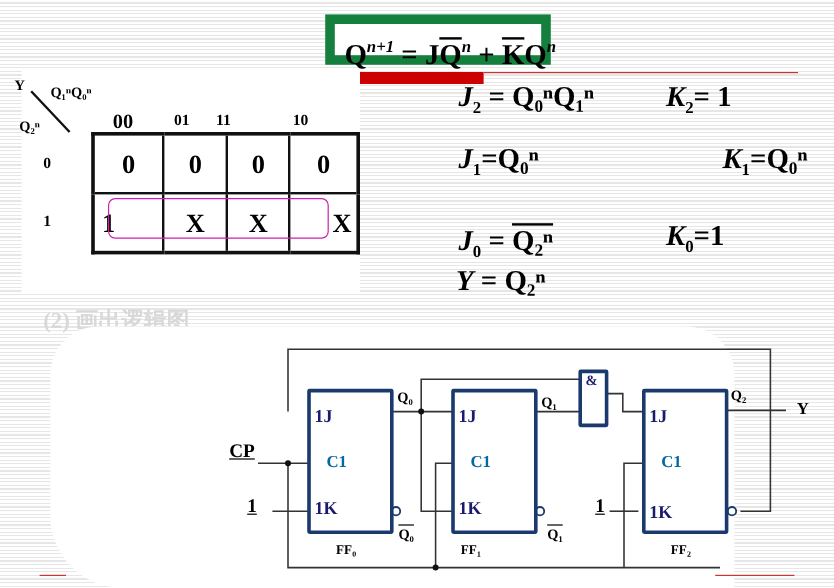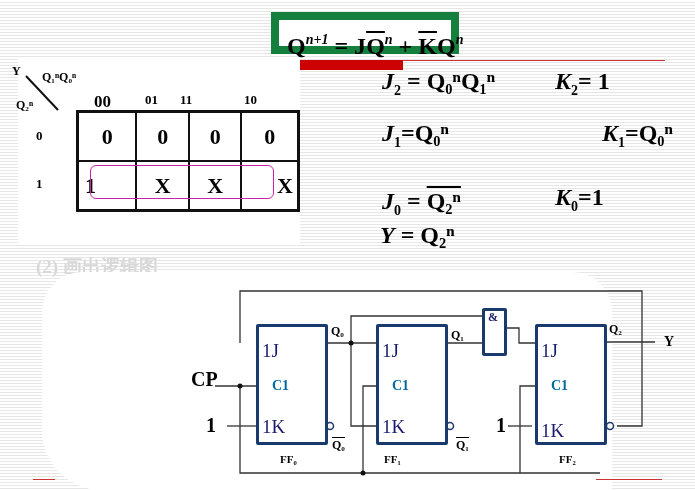--- a/index.html
+++ b/index.html
@@ -34,25 +34,25 @@
   .group-loop {
   left:72px; top:107px; width:184px; height:34px;
   border:1.5px solid #cc22aa; border-radius:6px; box-sizing:border-box;
   }
   .eq { font-weight:bold; font-size:24px; white-space:nowrap; }
   .eq i { font-style:italic; }
   .eq sub { font-size:14px; }
   .section-title { left:36px; top:254px; font-size:19px; font-weight:bold; color:#d8d8d8; white-space:nowrap; }
   .circuit-panel { left:42px; top:272px; width:570px; height:218px; background:#fff; border-radius:40px 40px 0 60px; }
   .ff-box { border:3px solid #1a3a6e; background:#fff; box-sizing:border-box; border-radius:2px; }
-  .pin { font-weight:normal; font-size:19px; color:#1a1a6e; }
+  .pin { font-weight:bold; font-size:15px; color:#1a1a6e; }
   .pin-c { font-weight:bold; font-size:14px; color:#0369a1; }
   .wire-label { font-weight:bold; font-size:12px; }
   .ff-name { font-weight:bold; font-size:11px; }
-  .big-label { font-weight:bold; font-size:20px; }
+  .big-label { font-weight:bold; font-size:16px;text-decoration:underline; }
 </style>
 </head>
 <body>
 
 <div class="abs formula-box">
   <span>Q</span><sup>n+1</sup>
   <span> = J<span class="ov">Q</span><sup>n</sup> + <span class="ov">K</span>Q<sup>n</sup></span>
 </div>
 <div class="abs red-bar"></div>
 <div class="abs red-thin"></div>

